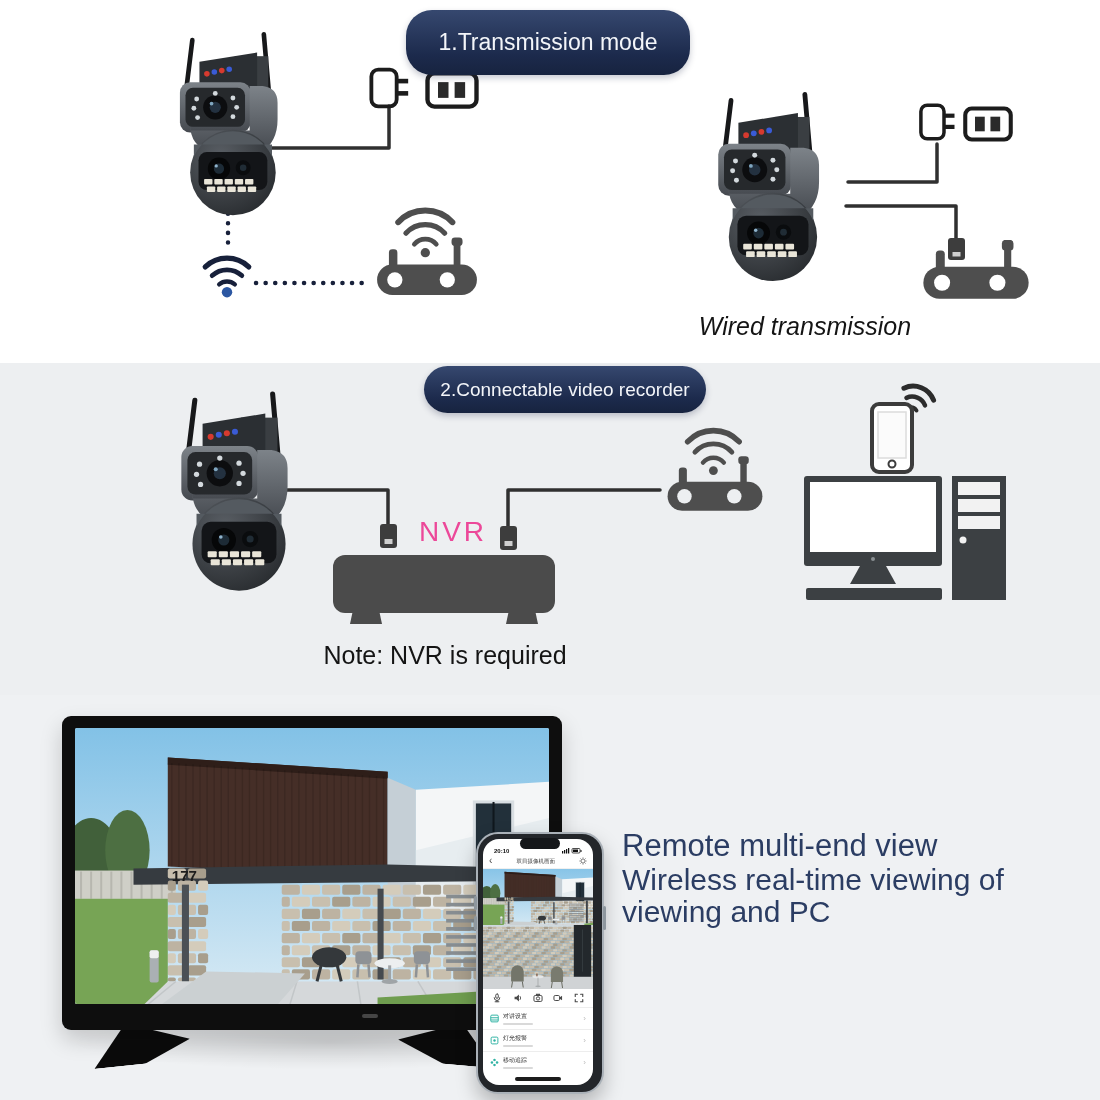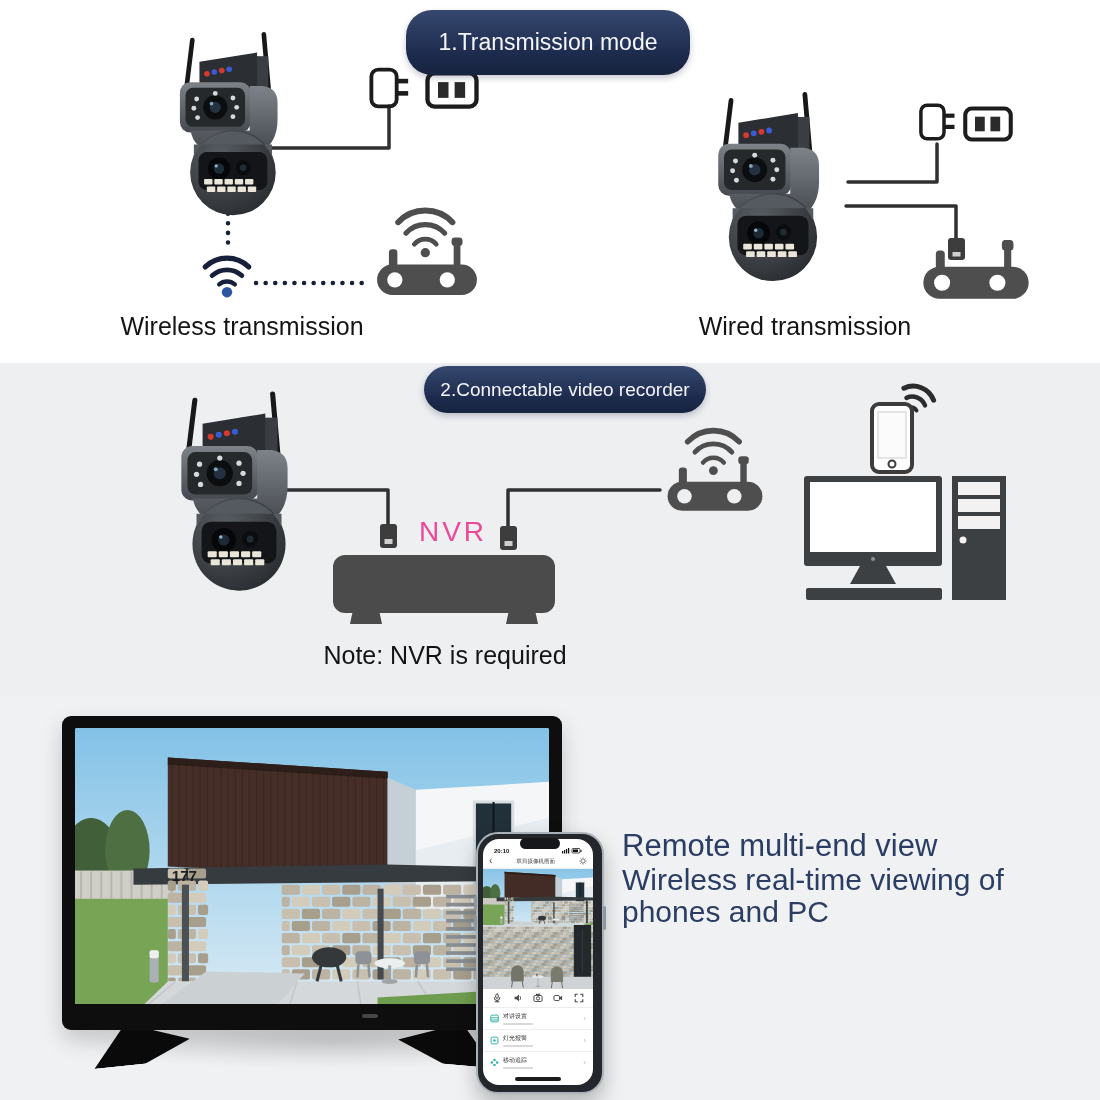--- a/index.html
+++ b/index.html
@@ -176,21 +176,20 @@
 <circle cx="27" cy="90" r="9" fill="#ffffff"></circle>
         <circle cx="89" cy="90" r="9" fill="#ffffff"></circle>
 <g fill="none" stroke="#4e4e4e" stroke-linecap="round">
 <path d="M31 22 A44 44 0 0 1 95 22" stroke-width="7"></path>
 <path d="M40 35 A31 31 0 0 1 86 35" stroke-width="6"></path>
 <path d="M50 48 A17 17 0 0 1 76 48" stroke-width="5.5"></path>
         </g>
 <circle cx="63" cy="58" r="5.5" fill="#4e4e4e"></circle>
       </svg>
     </div>
-  <div class="abs lbl" style="left:60px;top:312px;width:364px;font-size:25px;">Wireless transmission</div>
 
   <div class="abs svgslot" style="left:688px;top:92px;width:168px;height:192px;z-index:2;">
 <svg viewBox="0 0 170 200" preserveAspectRatio="xMidYMid meet">
 <defs>
 <linearGradient id="g1c1" x1="0" y1="0" x2="0" y2="1">
             <stop offset="0" stop-color="#7d8389"></stop>
             <stop offset="1" stop-color="#45494f"></stop>
           </linearGradient>
 <radialGradient id="g2c1" cx="0.35" cy="0.3" r="0.95">
             <stop offset="0" stop-color="#595e64"></stop>
@@ -259,21 +258,21 @@
   <div class="abs svgslot" style="left:918px;top:240px;width:116px;height:64px;z-index:2;">
 <svg viewBox="0 0 130 68">
 <rect x="20" y="10" width="10" height="22" rx="4" fill="#4e4e4e"></rect>
 <rect x="94" y="-2" width="13" height="12" rx="4" fill="#4e4e4e"></rect>
         <rect x="96.5" y="4" width="8" height="30" rx="3" fill="#4e4e4e"></rect>
 <rect x="6" y="28" width="118" height="36" rx="18" fill="#4e4e4e"></rect>
 <circle cx="27" cy="46" r="9" fill="#fff"></circle>
         <circle cx="89" cy="46" r="9" fill="#fff"></circle>
       </svg>
     </div>
-  <div class="abs lbl" style="left:625px;top:312px;width:360px;font-size:25px;">Wired transmission</div>
+  <div class="abs lbl" style="left:625px;top:312px;width:360px;font-size:25px;font-style:italic;">Wired transmission</div>
 
   <div class="abs pill" style="left:424px;top:366px;width:282px;height:47px;font-size:19px;font-weight:500;justify-content:center;">
     <span>2.Connectable video recorder</span>
   </div>
 
   <div class="abs svgslot" style="left:152px;top:390px;width:172px;height:205px;z-index:2;">
 <svg viewBox="0 0 170 200" preserveAspectRatio="xMidYMid meet">
 <defs>
 <linearGradient id="g1c2" x1="0" y1="0" x2="0" y2="1">
             <stop offset="0" stop-color="#7d8389"></stop>
@@ -636,21 +635,21 @@
           <rect x="74" y="231" width="9" height="8" rx="2" fill="#eef0f0"></rect>
 <text x="96" y="162" font-size="15" font-weight="bold" fill="#1d1d1d" font-family="Liberation Sans,sans-serif">177</text>
 </svg>
       </div>
     <div class="abs tv-logo" style="left:300px;top:298px;width:16px;height:4px;"></div>
   </div>
 
   <div class="abs navy" style="left:622px;top:828px;font-size:31px;z-index:3;">Remote multi-end view</div>
   <div class="abs navy" style="left:622px;top:864px;font-size:30px;line-height:32px;z-index:3;">
     <div>Wireless real-time viewing of</div>
-    <div>phones and PC</div>
+    <div>viewing and PC</div>
   </div>
 
   <div class="abs phone" style="left:476px;top:832px;width:124px;height:258px;">
     <div class="sidebtn" style="left:-4px;top:62px;width:3px;height:14px;"></div>
     <div class="sidebtn" style="left:-4px;top:82px;width:3px;height:14px;"></div>
     <div class="sidebtn" style="right:-4px;top:72px;width:3px;height:24px;"></div>
     <div class="phone-screen">
       <div class="statusbar">
         <span>20:10</span>
         <span class="svgslot" style="width:22px;height:7px;display:inline-block;">

